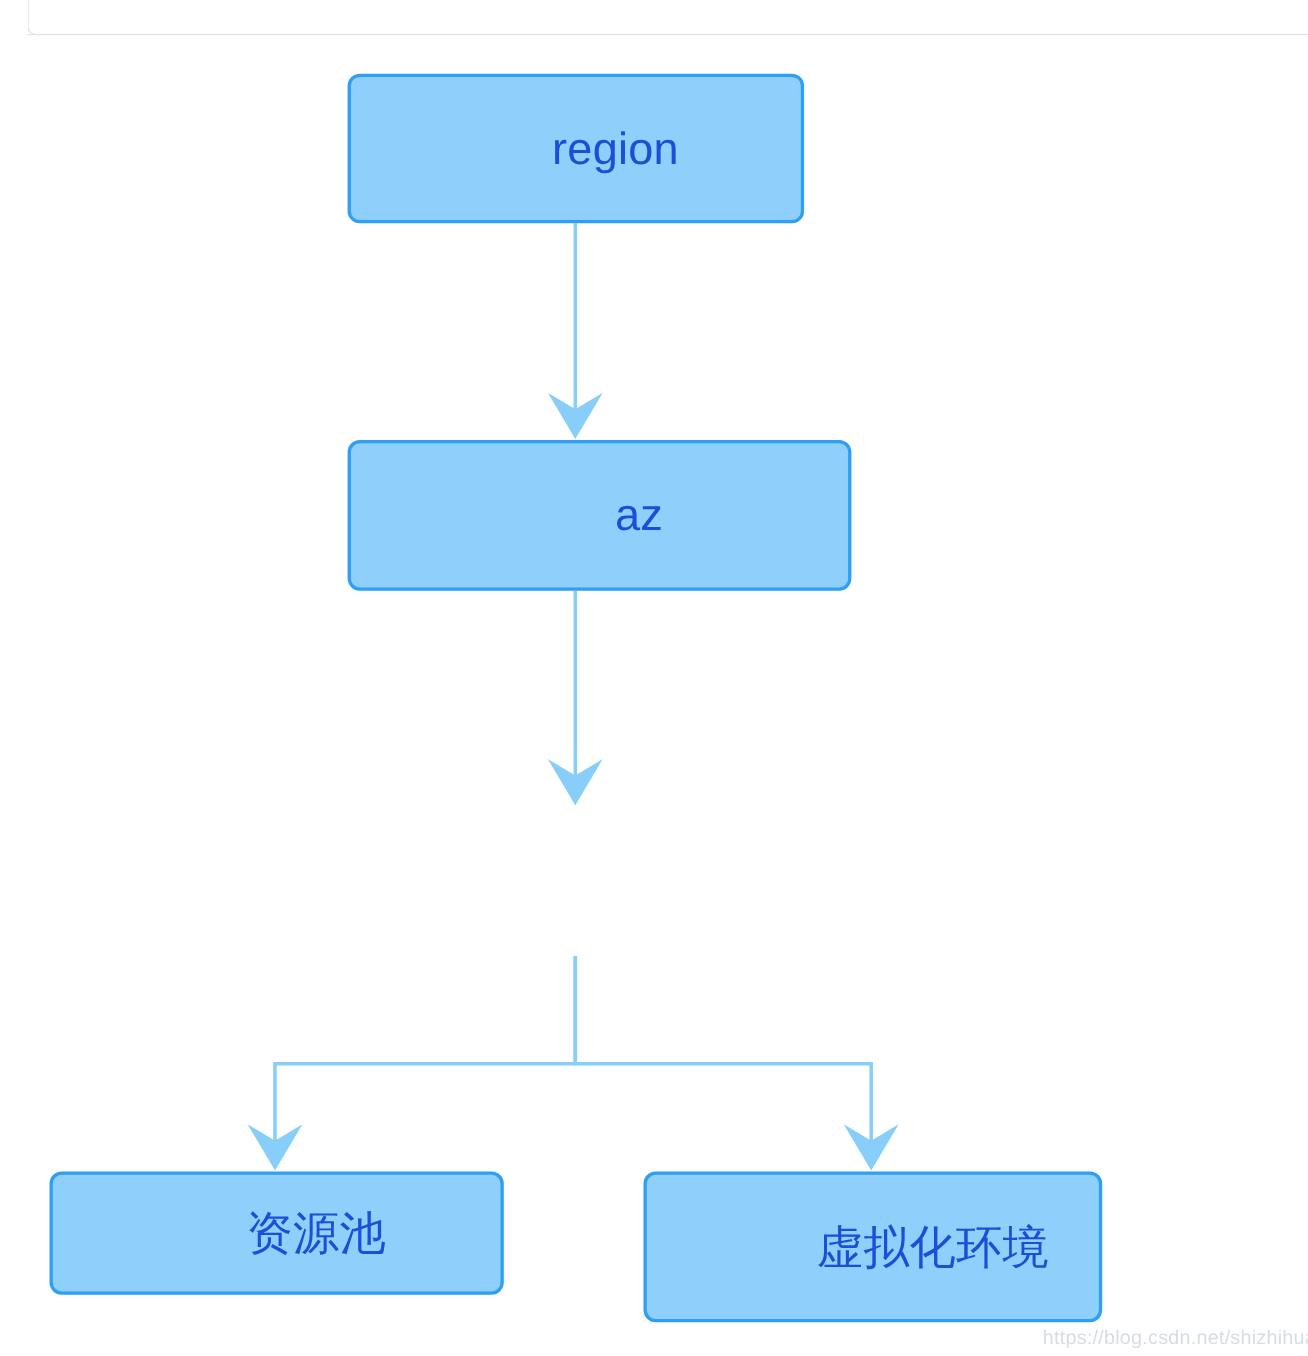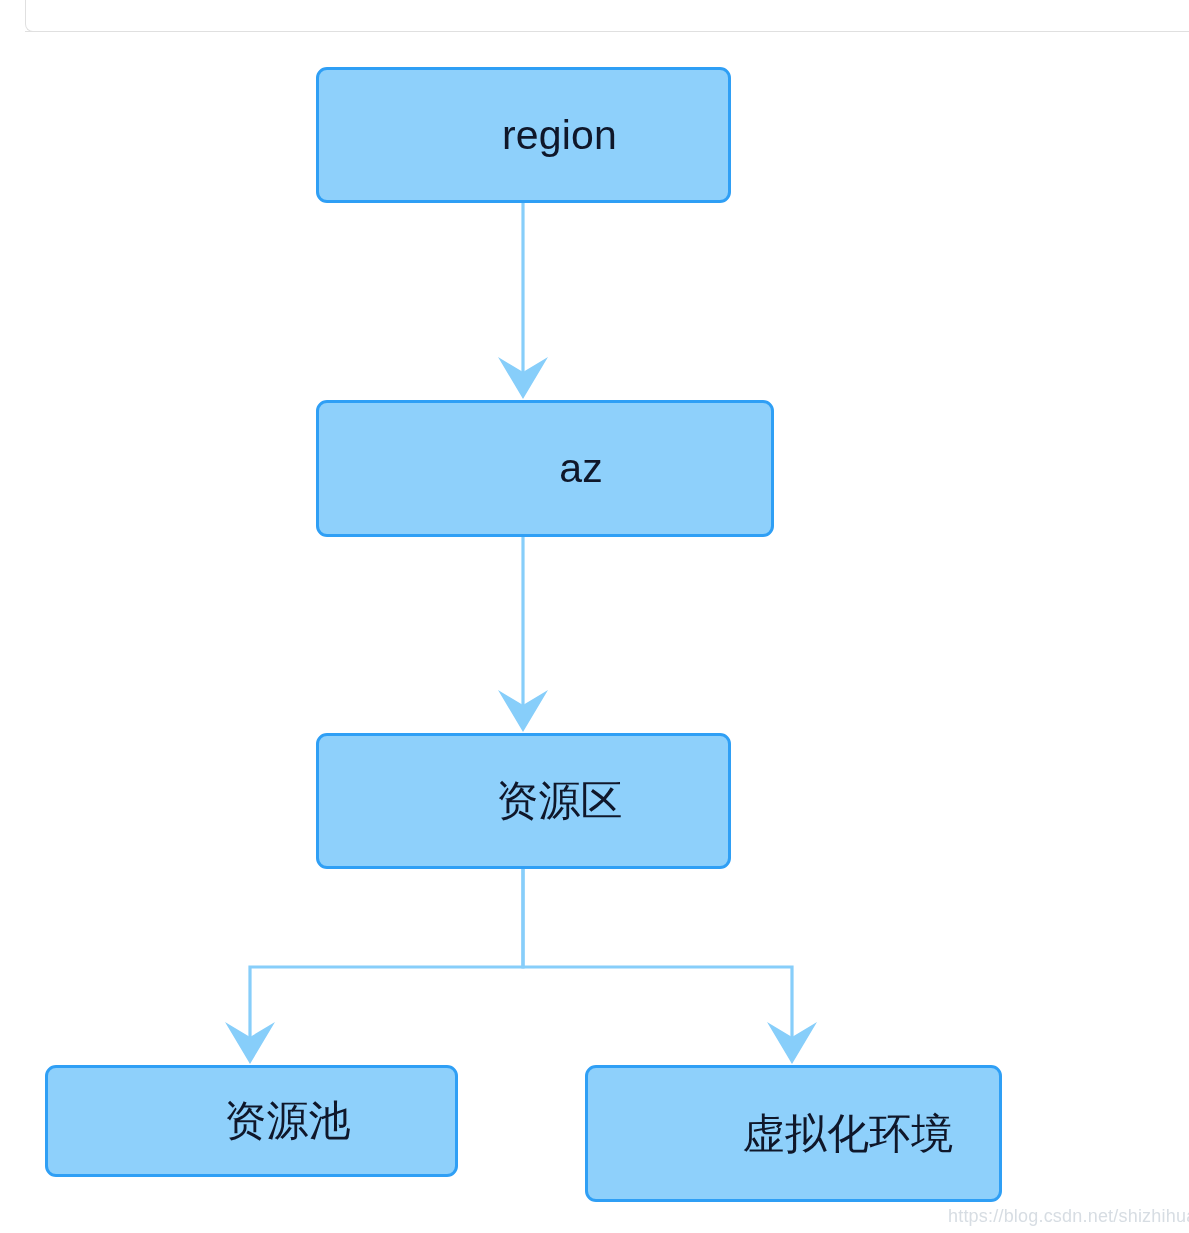--- a/index.html
+++ b/index.html
@@ -58,21 +58,21 @@
     position: absolute;
     box-sizing: border-box;
     background: #8ed0fb;
     border: 3px solid #2f9ff5;
     border-radius: 11px;
     display: flex;
     align-items: center;
     justify-content: center;
   }
   .node-label {
-    color: #0f172a;
+    color: #1d4ed8;
     font-size: 41px;
     line-height: 1;
     white-space: nowrap;
     letter-spacing: 0.2px;
     transform: translateX(36px);
   }
   .node-label.cjk {
     font-family: "DejaVu Sans", "Liberation Sans", sans-serif;
     font-size: 42px;
   }
@@ -127,23 +127,20 @@
   </svg>
 
   <div class="node" style="left:316px; top:67px; width:415px; height:136px;">
     <span class="node-label">region</span>
   </div>
 
   <div class="node" style="left:316px; top:400px; width:458px; height:137px;">
     <span class="node-label">az</span>
   </div>
 
-  <div class="node" style="left:316px; top:733px; width:415px; height:136px;">
-    <span class="node-label cjk">资源区</span>
-  </div>
 
   <div class="node" style="left:45px; top:1065px; width:413px; height:112px;">
     <span class="node-label cjk">资源池</span>
   </div>
 
   <div class="node" style="left:585px; top:1065px; width:417px; height:137px;padding-left:37px;">
     <span class="node-label cjk">虚拟化环境</span>
   </div>
 
   <div class="watermark">https://blog.csdn.net/shizhihua11</div>

